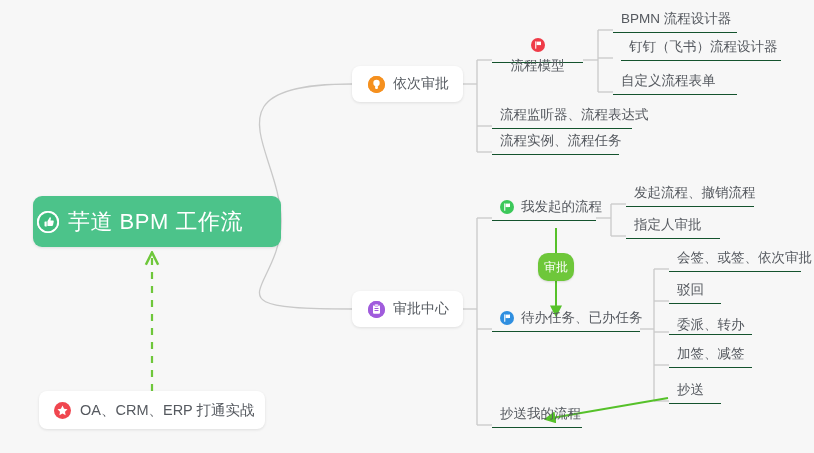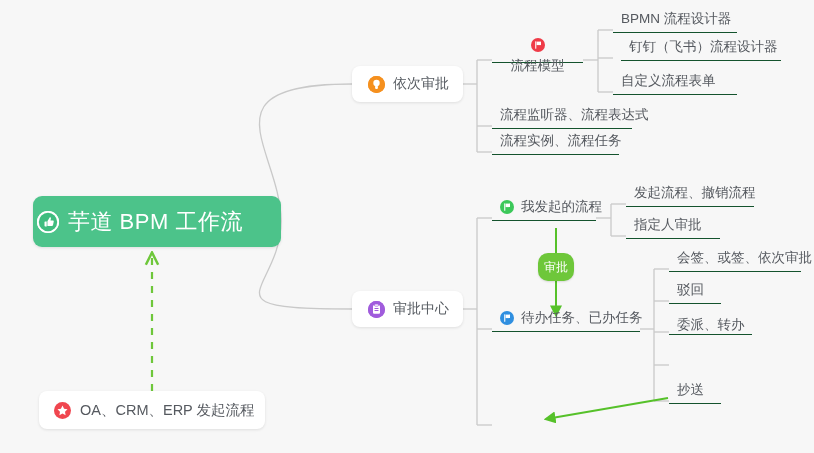--- a/index.html
+++ b/index.html
@@ -242,33 +242,39 @@
   </div>
 
   <div class="topic" style="left:669px;top:279px;width:52px;">
     <span class="label">驳回</span>
   </div>
 
   <div class="topic" style="left:669px;top:310px;width:83px;align-items:flex-end;">
     <span class="label">委派、转办</span>
   </div>
 
+  <div class="topic" style="left:669px;top:343px;width:83px;">
+    <span class="label">加签、减签</span>
+  </div>
 
   <div class="topic" style="left:669px;top:379px;width:52px;">
     <span class="label">抄送</span>
   </div>
 
+  <div class="topic" style="left:492px;top:403px;width:90px;">
+    <span class="label">抄送我的流程</span>
+  </div>
 
   <div class="pill-badge">
     <span class="label">审批</span>
   </div>
 
   <div class="callout-node">
     <span class="ic">
       <svg width="17" height="17" viewBox="0 0 17 17">
         <circle cx="8.5" cy="8.5" r="8.5" fill="#f0464f"></circle>
         <path d="M8.5 3.6l1.55 3.14 3.47.5-2.51 2.45.59 3.45-3.1-1.63-3.1 1.63.59-3.45L3.48 7.24l3.47-.5z" fill="#ffffff"></path>
       </svg>
     </span>
-    <span class="label">OA、CRM、ERP 发起流程</span>
+    <span class="label">OA、CRM、ERP 打通实战</span>
   </div>
 
 </div>
 
 </body></html>

